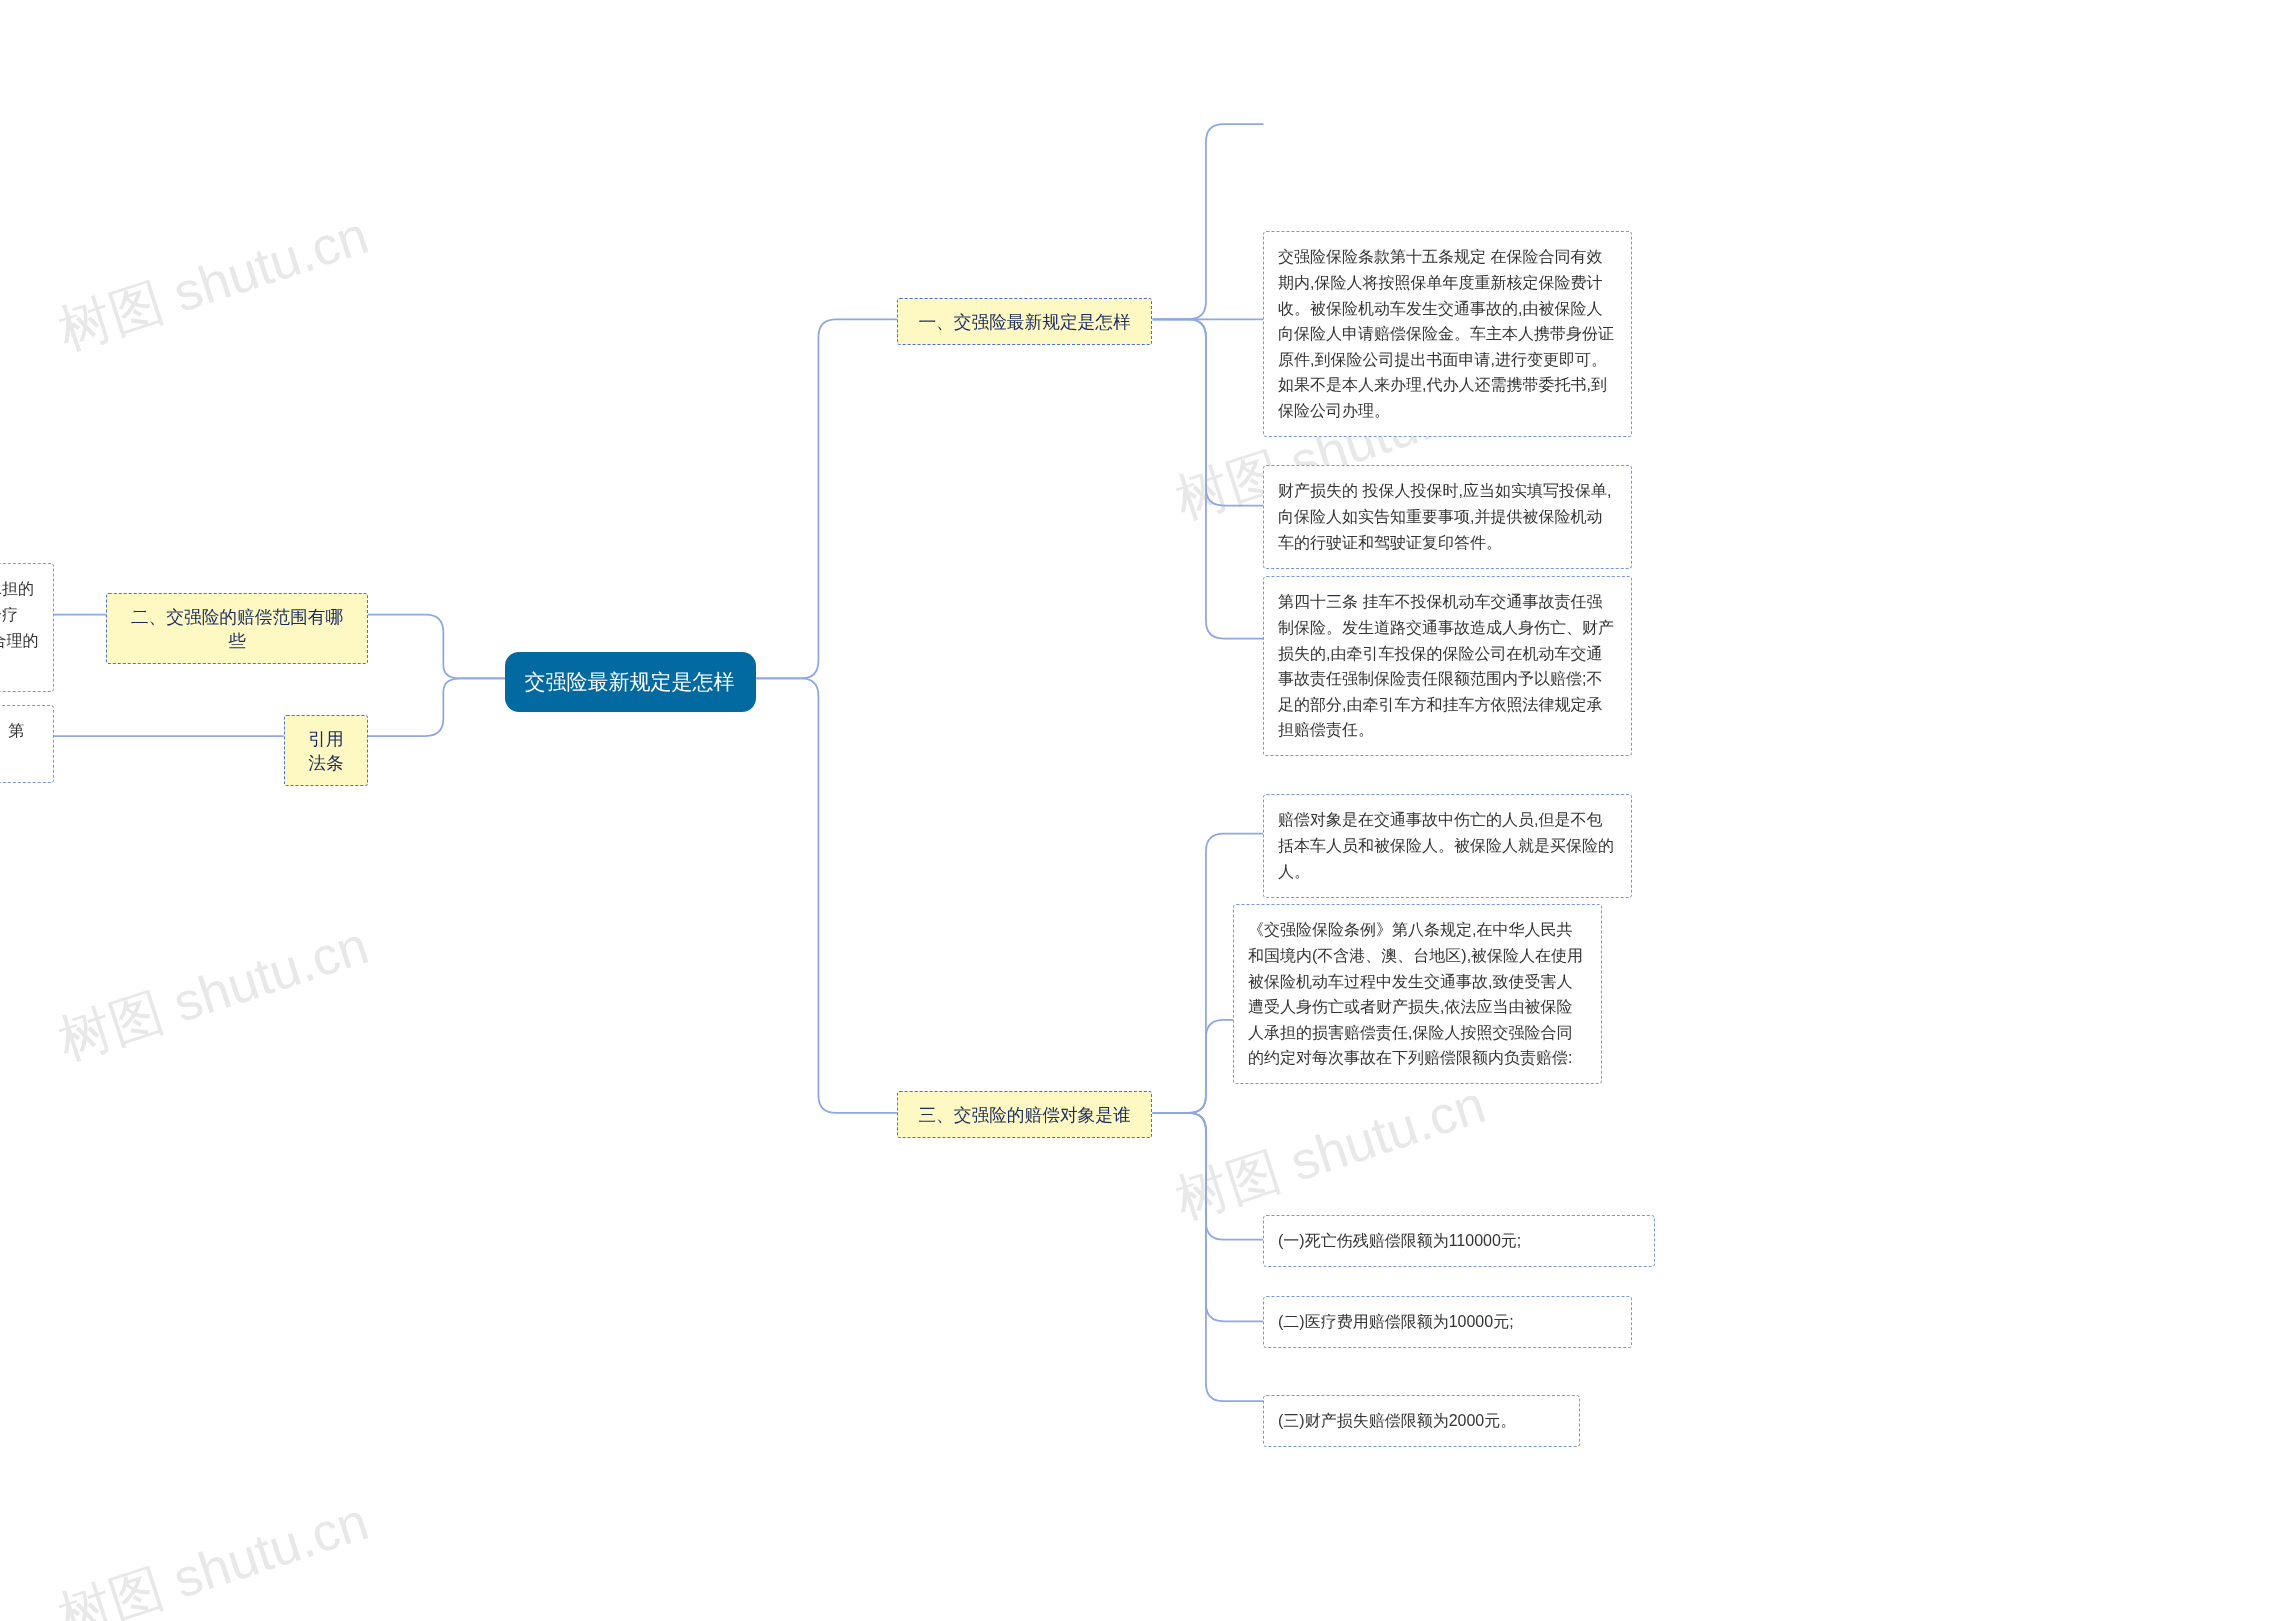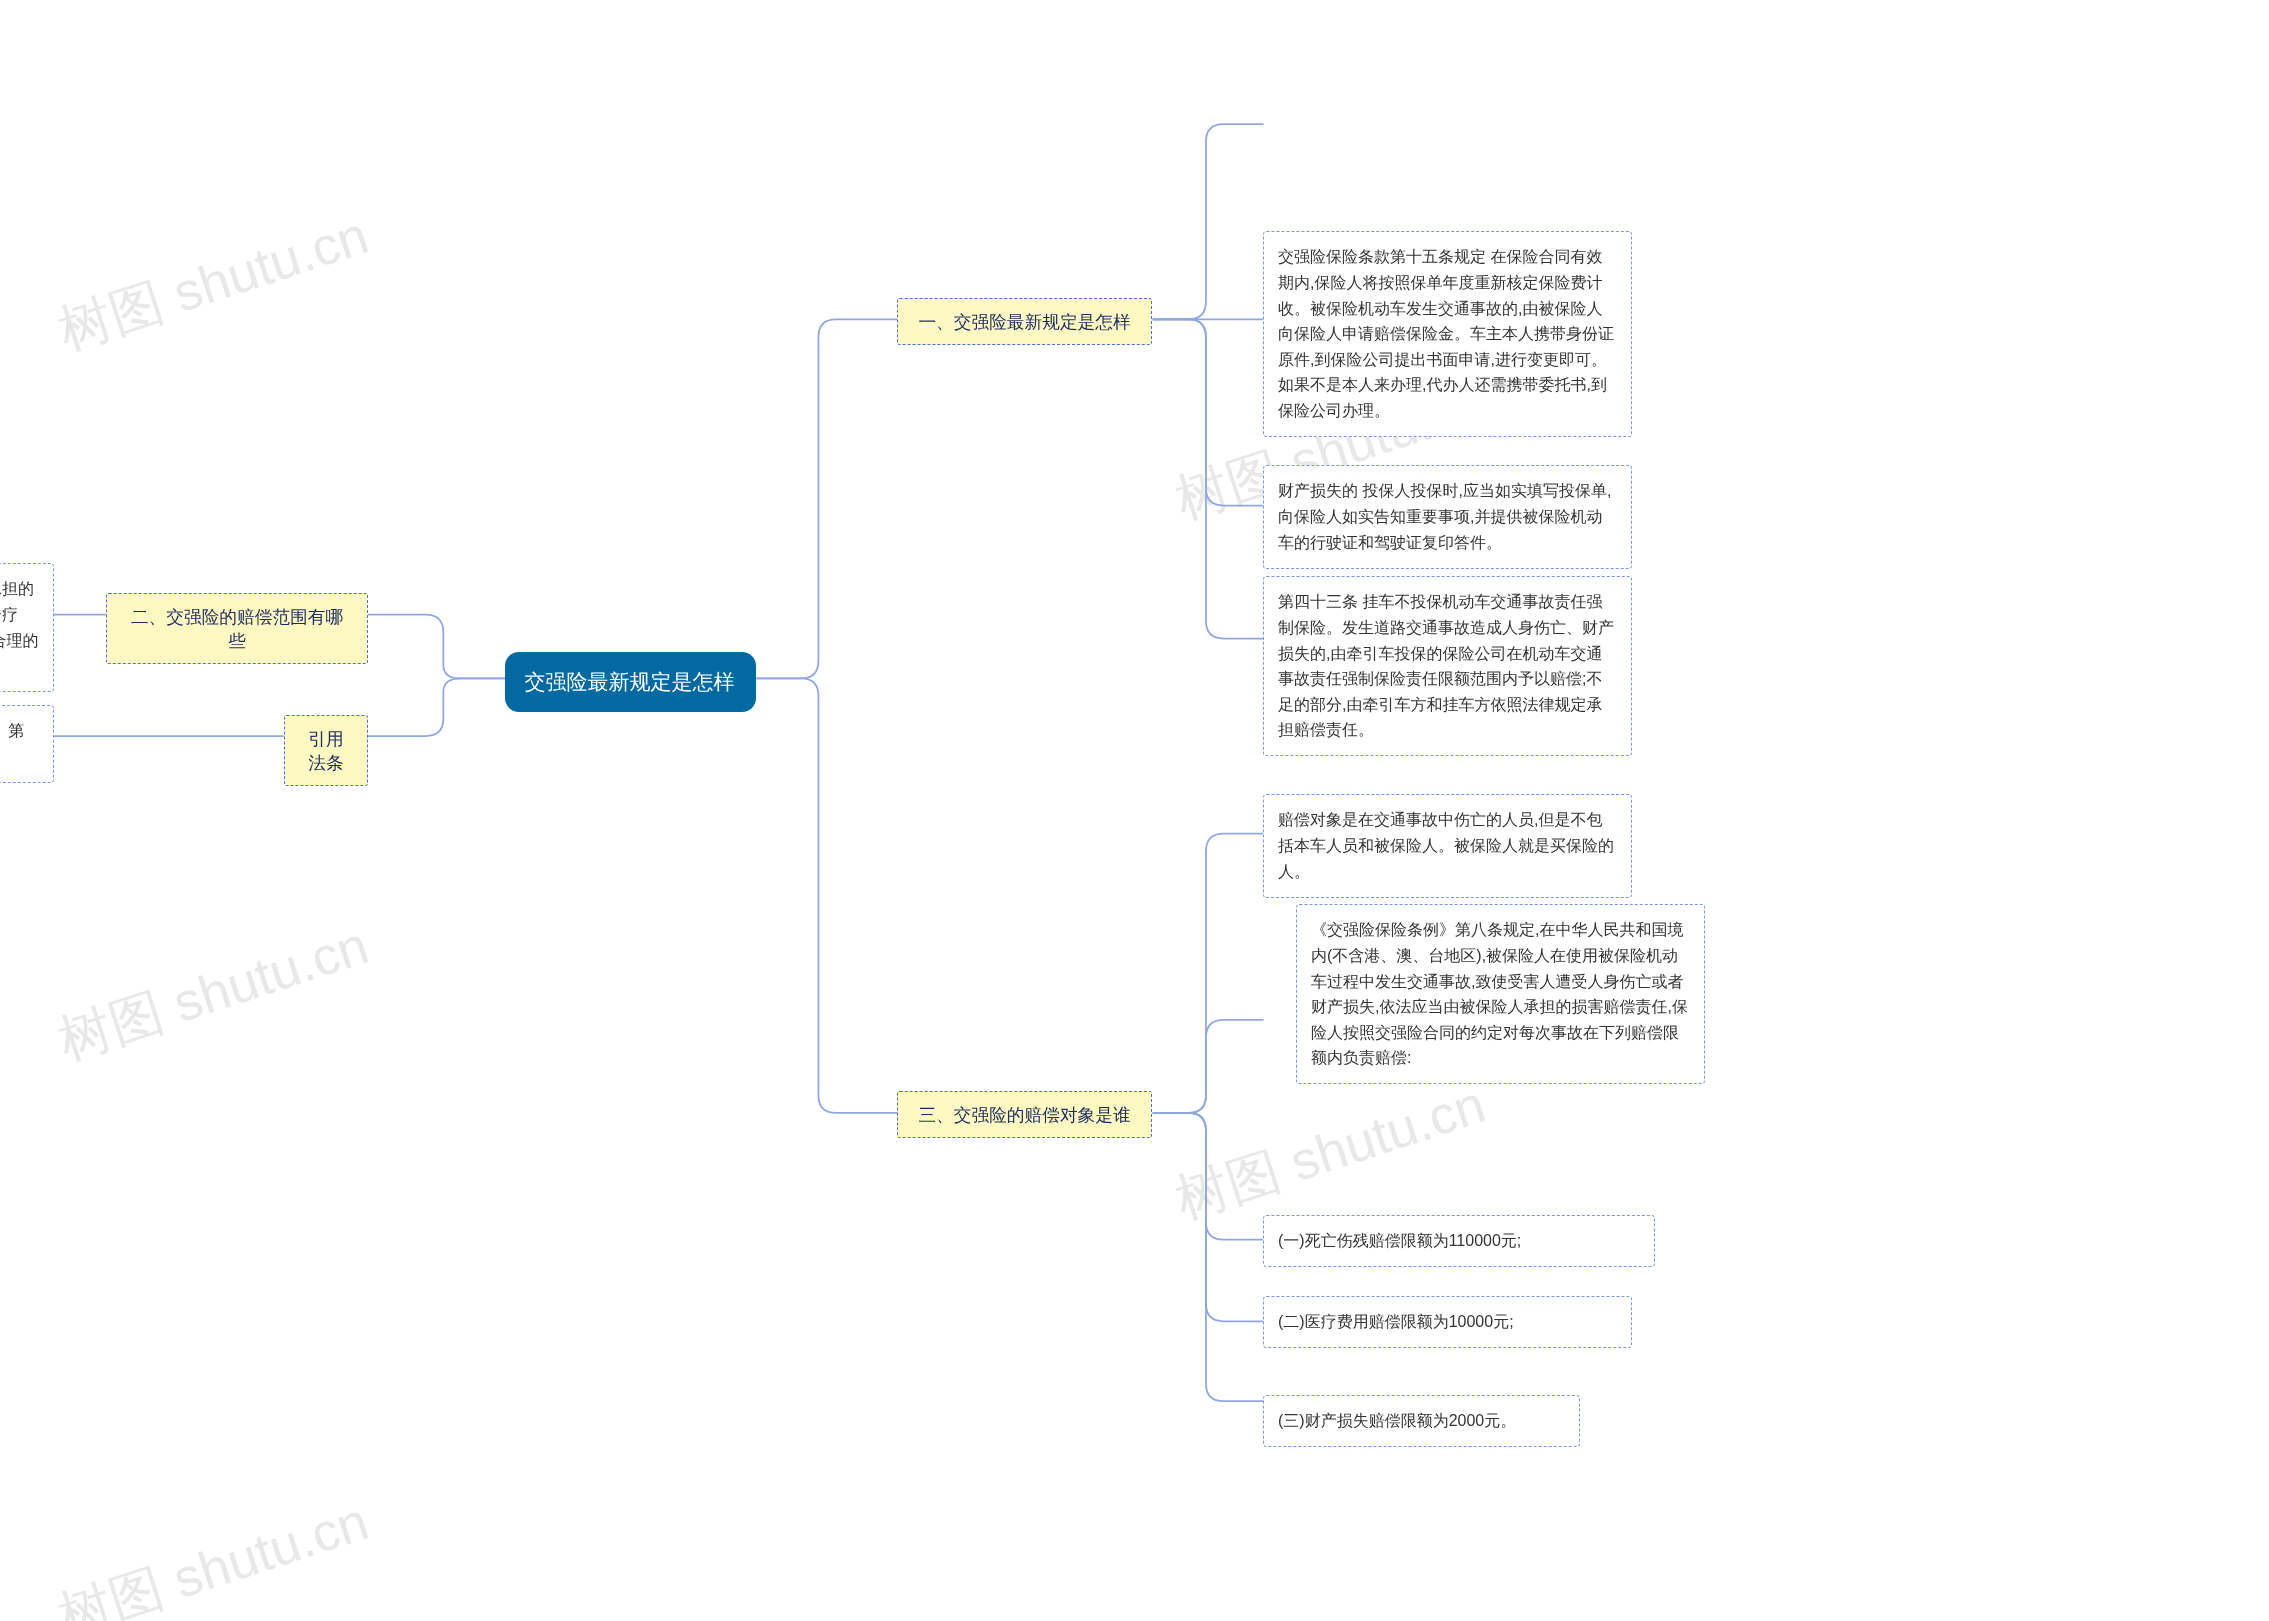--- a/index.html
+++ b/index.html
@@ -95,21 +95,21 @@
 
   <div class="root-node" style="left:505px; top:652px; width:251px;">交强险最新规定是怎样</div>
 
   <div class="branch-node" style="left:897px; top:298px; width:255px;">一、交强险最新规定是怎样</div>
   <div class="leaf-node" style="left:1263px; top:231px; width:369px;">交强险保险条款第十五条规定 在保险合同有效期内,保险人将按照保单年度重新核定保险费计收。被保险机动车发生交通事故的,由被保险人向保险人申请赔偿保险金。车主本人携带身份证原件,到保险公司提出书面申请,进行变更即可。如果不是本人来办理,代办人还需携带委托书,到保险公司办理。</div>
   <div class="leaf-node" style="left:1263px; top:465px; width:369px;">财产损失的 投保人投保时,应当如实填写投保单,向保险人如实告知重要事项,并提供被保险机动车的行驶证和驾驶证复印答件。</div>
   <div class="leaf-node" style="left:1263px; top:576px; width:369px;">第四十三条 挂车不投保机动车交通事故责任强制保险。发生道路交通事故造成人身伤亡、财产损失的,由牵引车投保的保险公司在机动车交通事故责任强制保险责任限额范围内予以赔偿;不足的部分,由牵引车方和挂车方依照法律规定承担赔偿责任。</div>
 
   <div class="branch-node" style="left:897px; top:1091px; width:255px;">三、交强险的赔偿对象是谁</div>
   <div class="leaf-node" style="left:1263px; top:794px; width:369px;">赔偿对象是在交通事故中伤亡的人员,但是不包括本车人员和被保险人。被保险人就是买保险的人。</div>
-  <div class="leaf-node" style="left:1296px; top:904px; width:409px;">《交强险保险条例》第八条规定,在中华人民共和国境内(不含港、澳、台地区),被保险人在使用被保险机动车过程中发生交通事故,致使受害人遭受人身伤亡或者财产损失,依法应当由被保险人承担的损害赔偿责任,保险人按照交强险合同的约定对每次事故在下列赔偿限额内负责赔偿:</div>
+  <div class="leaf-node" style="left:1233px; top:904px; width:369px;">《交强险保险条例》第八条规定,在中华人民共和国境内(不含港、澳、台地区),被保险人在使用被保险机动车过程中发生交通事故,致使受害人遭受人身伤亡或者财产损失,依法应当由被保险人承担的损害赔偿责任,保险人按照交强险合同的约定对每次事故在下列赔偿限额内负责赔偿:</div>
   <div class="leaf-node" style="left:1263px; top:1215px; width:392px;">(一)死亡伤残赔偿限额为110000元;</div>
   <div class="leaf-node" style="left:1263px; top:1296px; width:369px;">(二)医疗费用赔偿限额为10000元;</div>
   <div class="leaf-node" style="left:1263px; top:1360px; width:317px;margin-top:35px;">(三)财产损失赔偿限额为2000元。</div>
 
   <div class="branch-node" style="left:106px; top:593px; width:262px;">二、交强险的赔偿范围有哪些</div>
   <div class="leaf-node" style="left:-301px; top:563px; width:355px;">每次保险事故所有受害人的医疗费用所承担的最高赔偿金额。医疗费用包括医药费、诊疗费、住院费、住院伙食补助费,必要的、合理的后续治疗费、整容费、营养费。</div>
 
   <div class="branch-node" style="left:284px; top:715px; width:84px;">引用法条</div>
   <div class="leaf-node" style="left:-301px; top:705px; width:355px;">[1]《机动车交通事故责任强制保险条例》 第八条</div>
 

